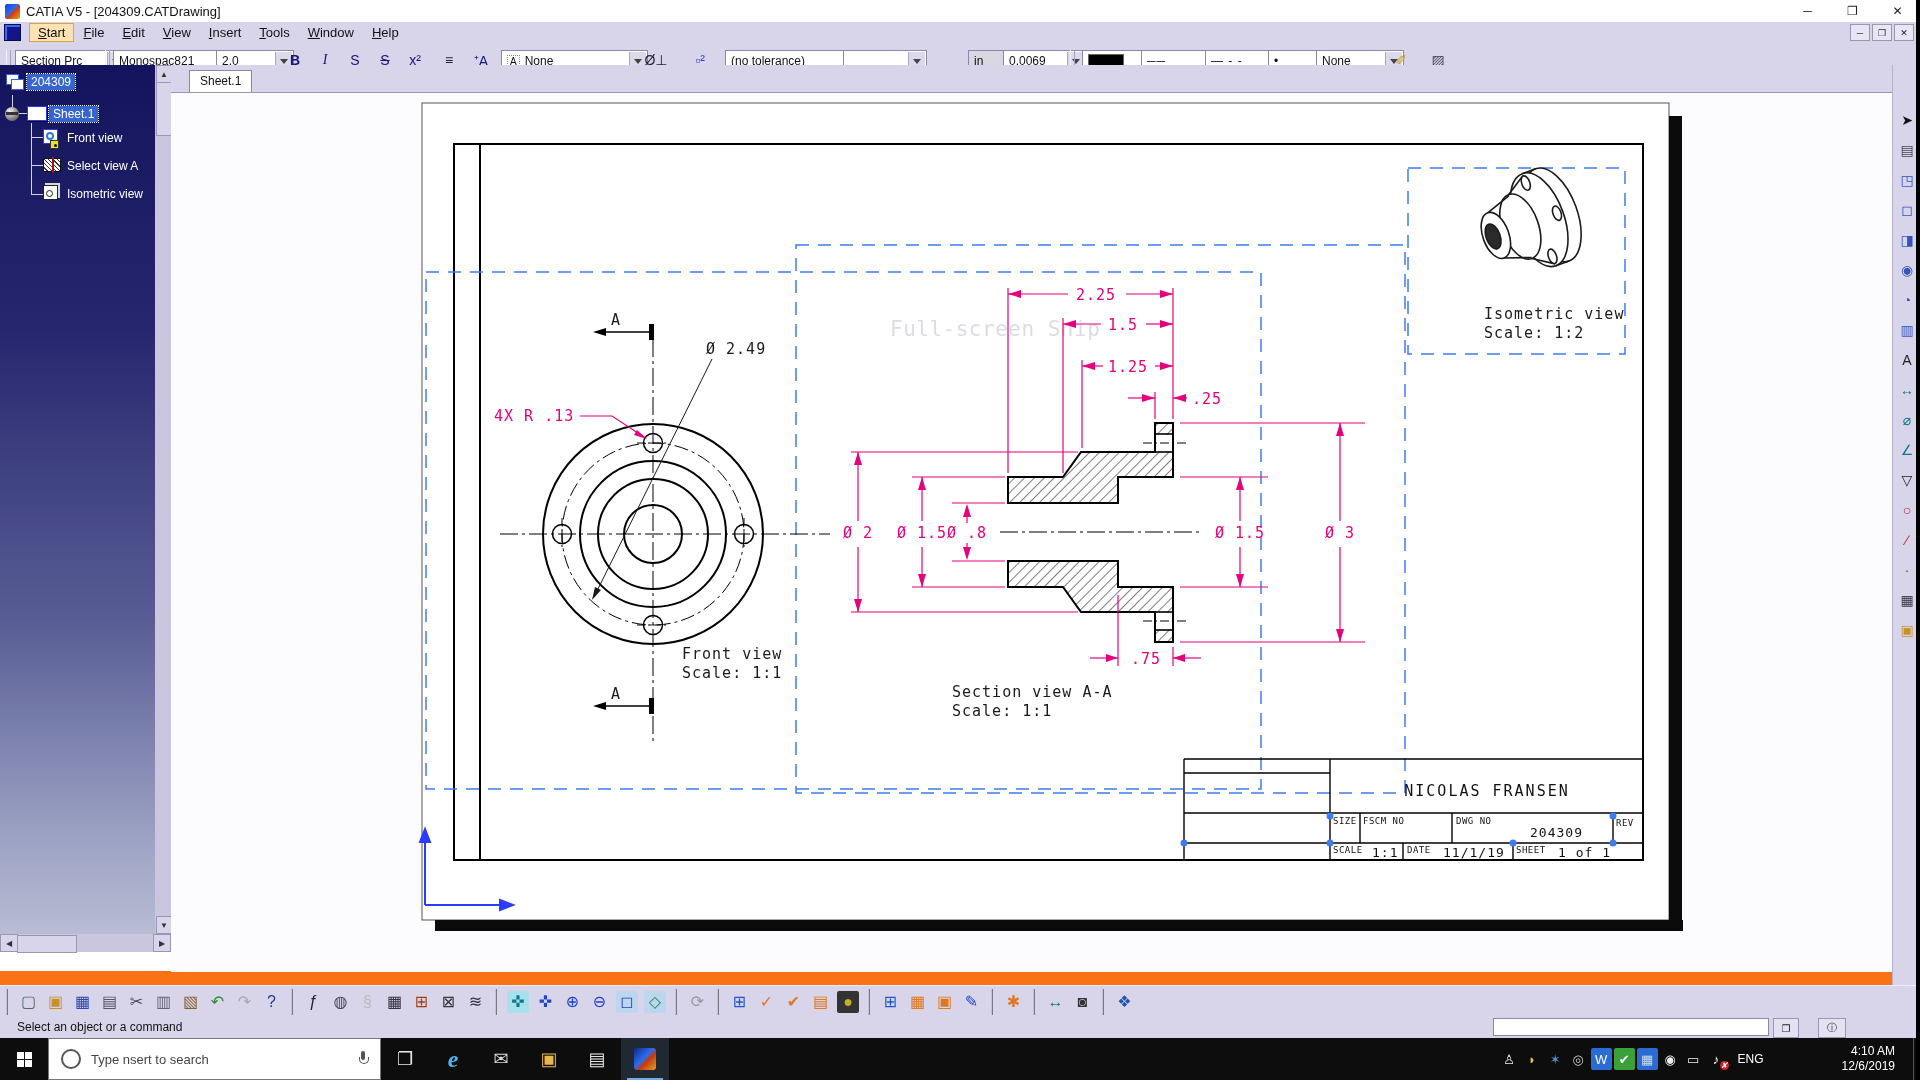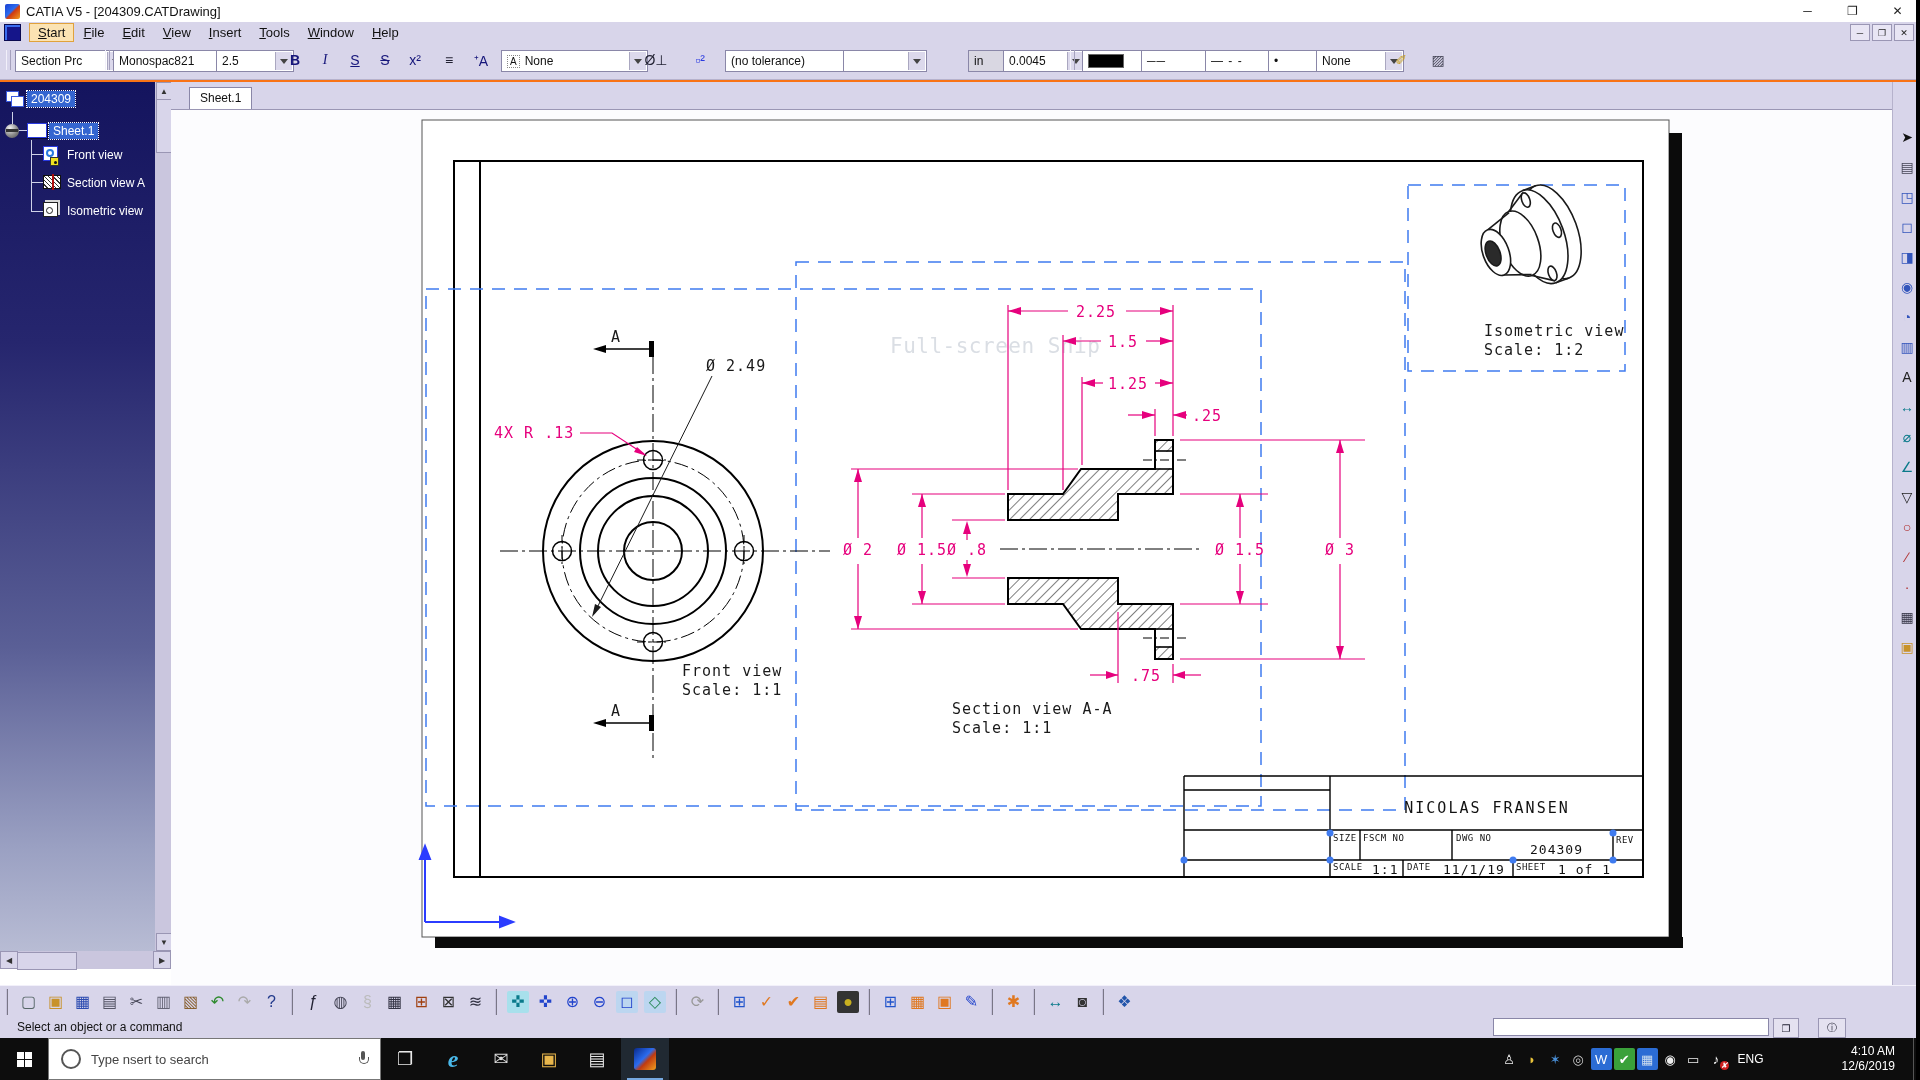--- a/index.html
+++ b/index.html
@@ -25,21 +25,21 @@
   .combo.gray{background:#d9d7e2;}
   .tbtn{position:absolute;top:6px;height:22px;width:26px;display:flex;align-items:center;justify-content:center;font-size:14px;color:#15157a;}
   .tbtn.b{font-weight:bold;}
   .tbtn.i{font-style:italic;font-family:"Liberation Serif",serif;}
   .tbtn.u{text-decoration:underline;}
   .tbtn.strike{text-decoration:line-through;}
   .swatch{width:34px;height:12px;background:#000;border:1px solid #666;}
   .lineglyph{font-size:12px;color:#111;letter-spacing:1px;}
   .sep{position:absolute;top:7px;width:3px;height:20px;border-left:1px solid #f2f0fa;border-right:1px solid #a5a1bd;}
   
-  .workspace{position:absolute;left:0;top:82px;width:1920px;height:906px;background:#fff;}
+  .workspace{position:absolute;left:0;top:65px;width:1920px;height:906px;background:#fff;}
   .tree-panel{position:absolute;left:0;top:0;width:155px;height:869px;background:linear-gradient(#14145e 0%,#26266e 30%,#5a5f96 65%,#9aa0c2 88%,#b8bcd4 100%);}
   .vscroll{position:absolute;left:155px;top:0;width:16px;height:869px;background:#cac6de;}
   .hscroll{position:absolute;left:0;top:869px;width:171px;height:18px;background:#cac6de;display:flex;justify-content:space-between;}
   .sbtn{width:16px;height:16px;background:#d8d5ea;border:1px solid #9a96b4;font-size:8px;color:#333;display:flex;align-items:center;justify-content:center;}
   .vscroll .sbtn{width:14px;}
   .vthumb{position:absolute;left:1px;top:17px;width:14px;height:52px;background:#d8d5ea;border:1px solid #9a96b4;}
   .hthumb{position:absolute;left:17px;top:1px;width:58px;height:16px;background:#d8d5ea;border:1px solid #9a96b4;}
   .tree-panel *{box-sizing:border-box;}
   .tnode{position:absolute;color:#fff;font-size:12px;white-space:nowrap;}
   .tnode.sel{background:#3465d0;padding:1px 4px;outline:1px dotted #fff;}
@@ -149,21 +149,21 @@
         </span>
       </div>
     <div class="sep" style="left:105px;"></div>
     <div class="combo" style="left:113px;width:97px;">
         <span>Monospac821</span>
         <span class="dd">
           <i></i>
         </span>
       </div>
     <div class="combo" style="left:216px;width:51px;">
-        <span>2.5</span>
+        <span>2.0</span>
         <span class="dd">
           <i></i>
         </span>
       </div>
     <div class="tbtn b" style="left:282px;">B</div>
     <div class="tbtn i" style="left:312px;">I</div>
     <div class="tbtn u" style="left:342px;">S</div>
     <div class="tbtn strike" style="left:372px;">S</div>
     <div class="tbtn" style="left:402px;">x²</div>
     <div class="tbtn" style="left: 436px; color: rgb(34, 34, 51);" id="fx0">≡</div>
@@ -189,21 +189,21 @@
           <i></i>
         </span>
       </div>
     <div class="combo gray" style="left:968px;width:78px;">
         <span>in</span>
         <span class="dd">
           <i></i>
         </span>
       </div>
     <div class="combo" style="left:1003px;width:56px;">
-        <span>0.0045</span>
+        <span>0.0069</span>
         <span class="dd">
           <i></i>
         </span>
       </div>
     <div class="sep" style="left:1070px;"></div>
     <div class="combo" style="left:1082px;width:53px;">
         <span class="swatch"></span>
         <span class="dd">
           <i></i>
         </span>
@@ -258,21 +258,21 @@
       <div class="fv-icon">
           <b></b>
           <s>
             <i></i>
           </s>
         </div>
       <div class="tnode" style="left:67px;top:66px;">Front view</div>
       <div class="sv-icon">
           <i></i>
         </div>
-      <div class="tnode" style="left:67px;top:94px;">Section view A</div>
+      <div class="tnode" style="left:67px;top:94px;">Select view A</div>
       <div class="iso-icon">
           <b></b>
         </div>
       <div class="tnode" style="left:67px;top:122px;">Isometric view</div>
     </div>
 
     <div class="vscroll">
       <div class="sbtn" style="position:absolute;top:0;left:1px;">▲</div>
       <div class="vthumb"></div>
       <div class="sbtn" style="position:absolute;bottom:0;left:1px;">▼</div>

